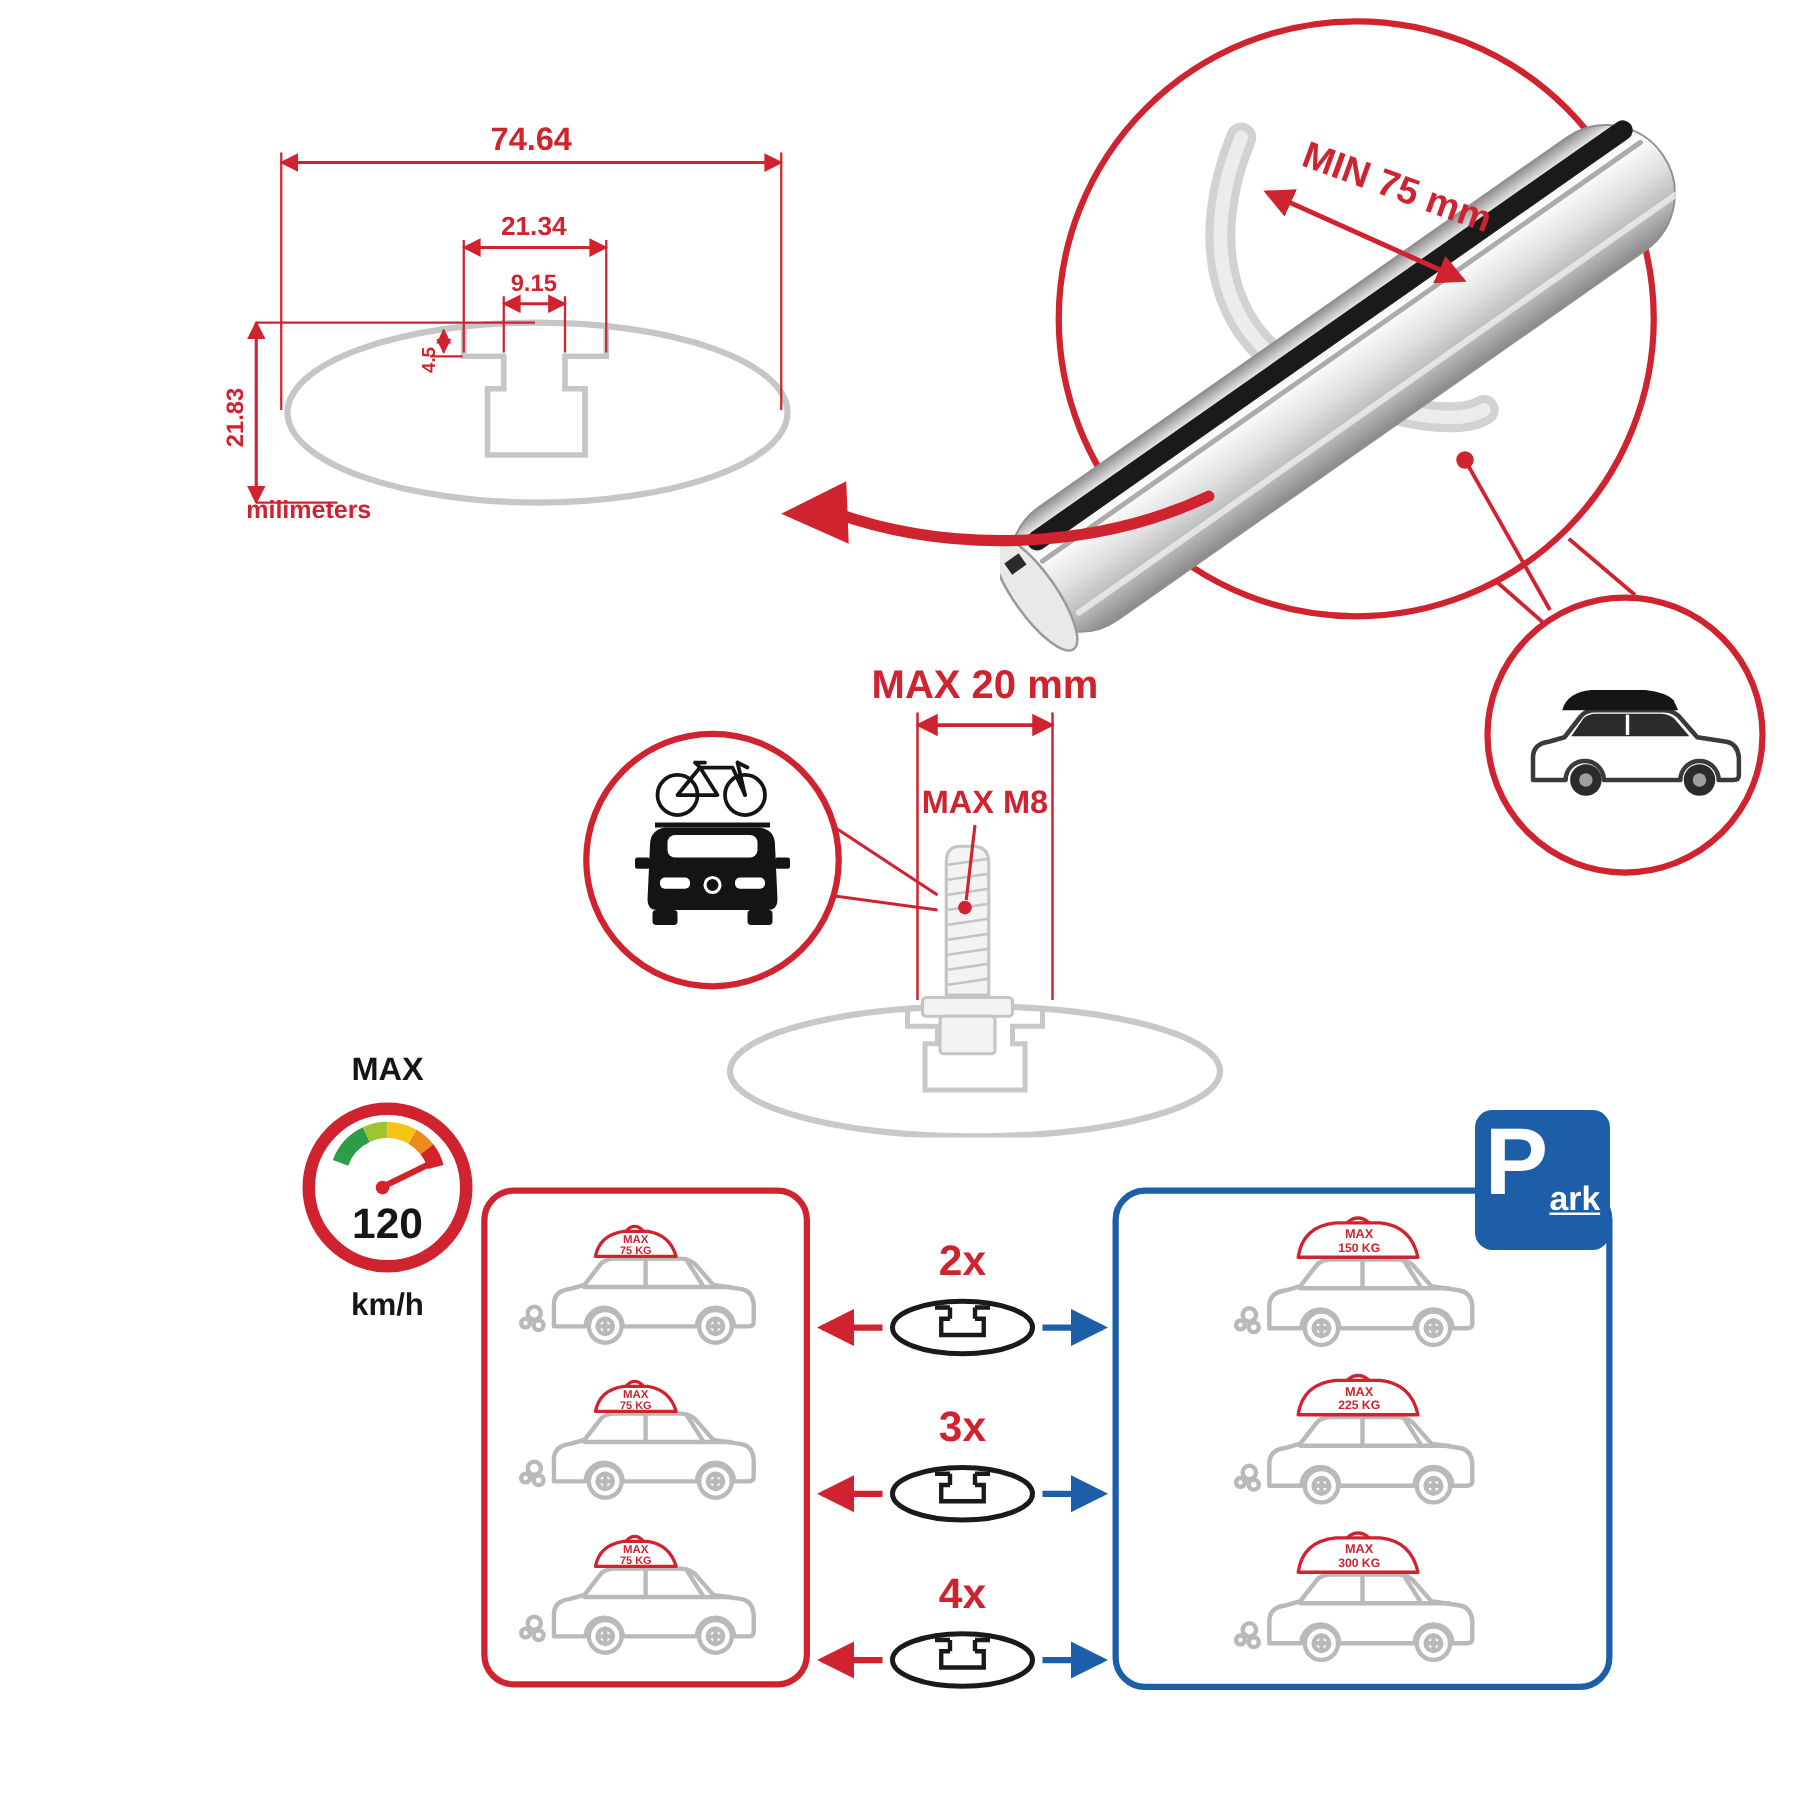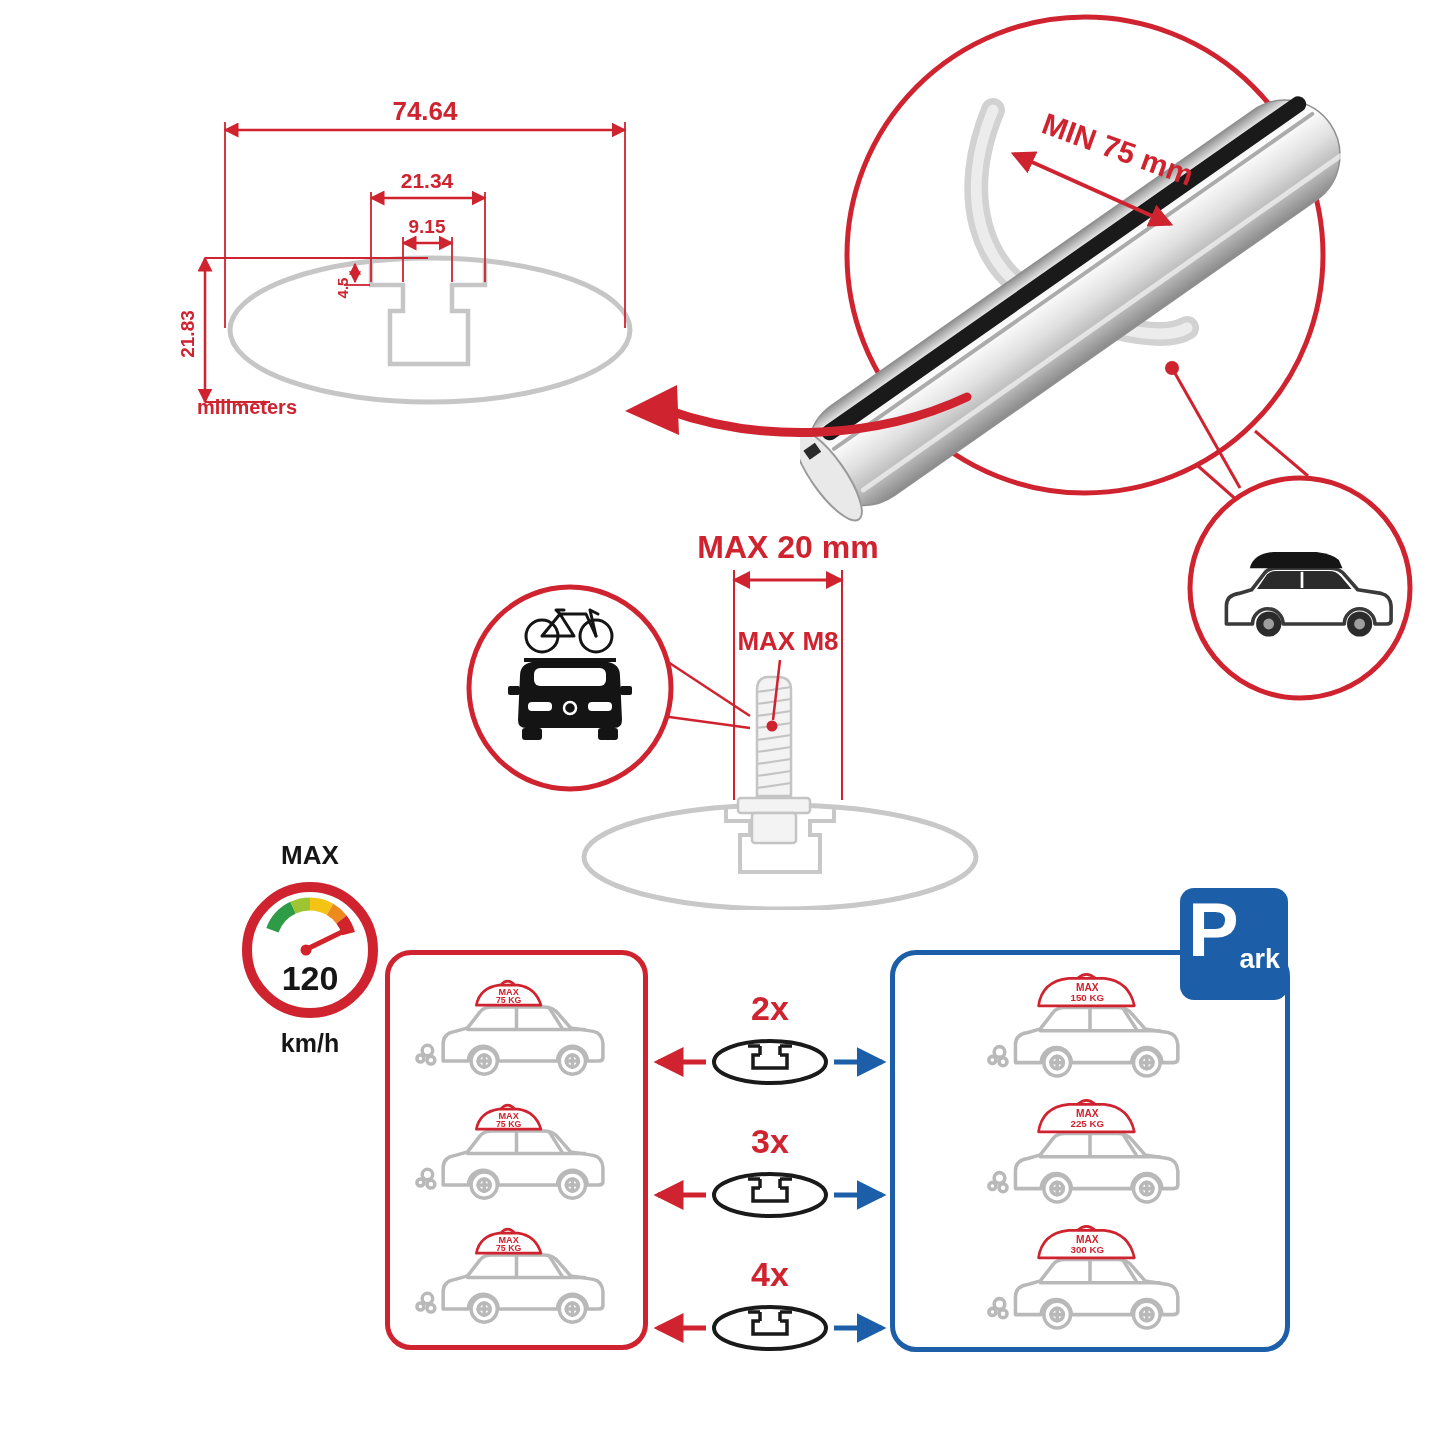--- a/index.html
+++ b/index.html
@@ -7,21 +7,21 @@
          font-family:"Liberation Sans",sans-serif;}
   .abs{position:absolute;}
   svg text{font-family:"Liberation Sans",sans-serif;}
   .panel{position:absolute;background:#fff;border-radius:26px;display:flex;flex-direction:column;
          align-items:center;justify-content:space-between;padding:10px 0;box-sizing:border-box;}
   .red-panel{border:5px solid #cf232f;}
   .blue-panel{border:5px solid #1c5fa8;}
   .park-sign{position:absolute;background:#1c5fa8;border-radius:14px;z-index:6;
              display:flex;justify-content:center;color:#fff;}
   .park-p{font-size:76px;font-weight:bold;line-height:1.1;}
-  .park-rest{font-size:27px;font-weight:bold;margin-top:56px;margin-left:1px;}
+  .park-rest{font-size:27px;font-weight:bold;margin-top:56px;margin-left:1px;text-decoration:underline;}
   .car-row svg{display:block;}
 </style>
 </head>
 <body>
 
 <div id="stage">
 
 <svg width="0" height="0" style="position:absolute" aria-hidden="true">
   <defs>
     <marker id="mk-red" viewBox="0 0 10 10" refX="9" refY="5" markerWidth="6" markerHeight="6" orient="auto-start-reverse">

